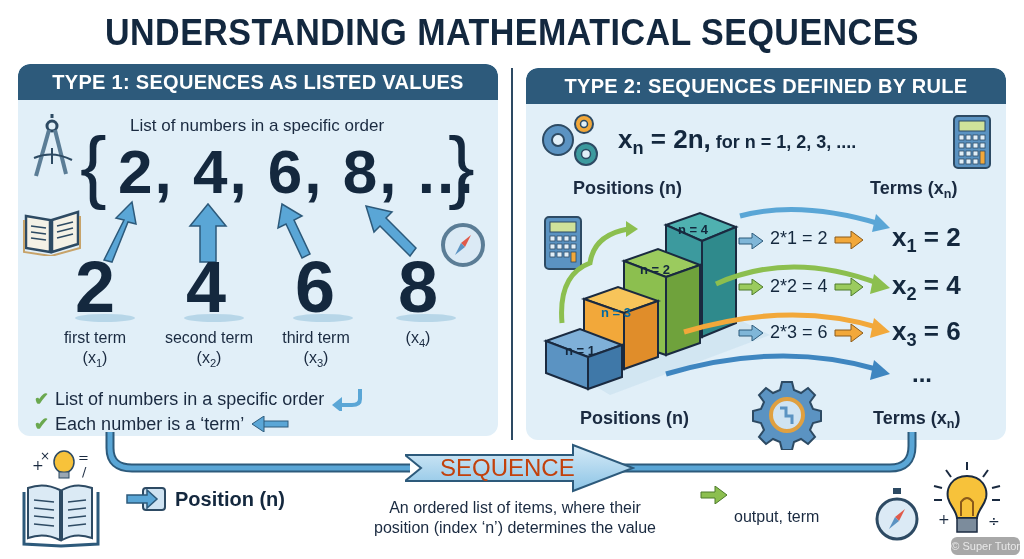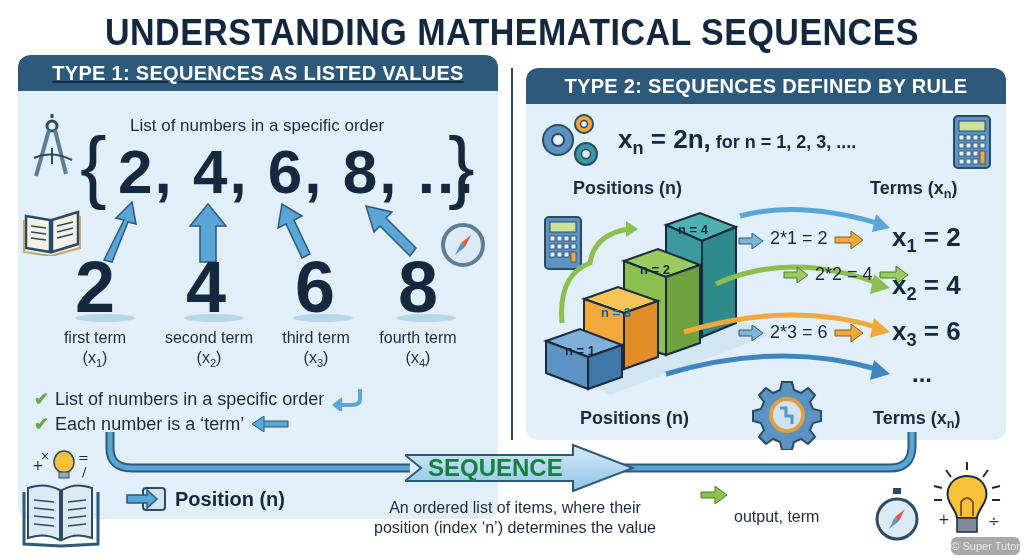--- a/index.html
+++ b/index.html
@@ -17,34 +17,34 @@
   .term-label { font-size: 16px; text-align: center; width: 120px; line-height: 20px; color: #1a2a40; }
   .check-row { font-size: 18px; color: #1a2a40; display: flex; align-items: center; gap: 6px; }
   .check { color: #6aa84f; font-size: 18px; font-weight: bold; }
   .formula { font-size: 26px; font-weight: bold; color: #14283e; }
   .formula .rest { font-size: 18px; }
   .col-label { font-size: 18px; font-weight: bold; color: #1a2a40; }
   .calc-row { font-size: 18px; color: #14283e; display: flex; align-items: center; gap: 6px; }
   .result { font-size: 26px; font-weight: bold; color: #14283e; }
   sub { font-size: 0.7em; vertical-align: -0.35em; }
   .seq-banner { position: absolute; left: 400px; top: 445px; width: 230px; height: 46px; }
-  .seq-label { position: absolute; left: 428px; top: 454px; font-size: 24px; font-weight: bold; color: #15803d; }
+  .seq-label { position: absolute; left: 440px; top: 454px; font-size: 24px; font-weight: normal; color: #c2410c; }
   .bottom-title { font-size: 20px; font-weight: bold; color: #14283e; }
   .bottom-sub { font-size: 16px; color: #1a2a40; }
   .def-text { font-size: 16px; text-align: center; color: #1a2a40; line-height: 20px; width: 340px; }
   .watermark { position: absolute; right: 4px; bottom: 4px; background: rgba(110,110,110,0.6); color: #e8e8e8; font-size: 11px; padding: 3px 0; border-radius: 6px; }
 </style>
 </head>
 <body>
 
 <div class="title">UNDERSTANDING MATHEMATICAL SEQUENCES</div>
 
 <div class="divider"></div>
 
-<div class="panel" style="left:18px; top:55px; width:480px; height:464px;text-decoration:underline;">
+<div class="panel" style="left:18px; top:64px; width:480px; height:372px;">
   <div class="panel-header">TYPE 1: SEQUENCES AS LISTED VALUES</div>
 </div>
 
 <div class="abs p1-caption" style="left:130px; top:116px;">List of numbers in a specific order</div>
 
 <svg class="abs" style="left:30px; top:114px;" width="44" height="70" viewBox="0 0 44 70">
   <circle cx="22" cy="12" r="5" fill="none" stroke="#2d4a63" stroke-width="3"></circle>
   <line x1="22" y1="4" x2="22" y2="0" stroke="#2d4a63" stroke-width="3"></line>
   <line x1="19" y1="16" x2="6" y2="62" stroke="#5b7d96" stroke-width="4"></line>
   <line x1="25" y1="16" x2="36" y2="60" stroke="#5b7d96" stroke-width="4"></line>
@@ -98,21 +98,20 @@
 </div>
 <div class="abs term-label" style="left:149px; top:328px;">
   <div>second term</div>
   <div>(<span>x</span><sub>2</sub>)</div>
 </div>
 <div class="abs term-label" style="left:256px; top:328px;">
   <div>third term</div>
   <div>(<span>x</span><sub>3</sub>)</div>
 </div>
 <div class="abs term-label" style="left:358px; top:328px;">
-  <div>fourth term</div>
   <div>(<span>x</span><sub>4</sub>)</div>
 </div>
 
 <div class="abs check-row" style="left:34px; top:387px;">
   <span class="check">✔</span>
   <span>List of numbers in a specific order</span>
   <svg width="36" height="24" viewBox="0 0 36 24">
       <path d="M30 2 L30 12 Q30 18 22 18 L10 18" fill="none" stroke="#5aa6d6" stroke-width="4"></path>
       <polygon points="2,18 12,10 12,26" fill="#5aa6d6"></polygon>
     </svg>
@@ -232,21 +231,21 @@
 
 <div class="abs calc-row" style="left:738px; top:228px;align-items:flex-end;">
   <svg width="26" height="16" viewBox="0 0 26 16">
       <polygon points="1,5 14,5 14,0 25,8 14,16 14,11 1,11" fill="#7fb6d8" stroke="#2d5a7b" stroke-width="1"></polygon>
     </svg>
   <span>2*1 = 2</span>
   <svg width="30" height="18" viewBox="0 0 30 18">
       <polygon points="1,6 17,6 17,0 29,9 17,18 17,12 1,12" fill="#f2a83a" stroke="#8a5a1a" stroke-width="1"></polygon>
     </svg>
 </div>
-<div class="abs calc-row" style="left:738px; top:264px;padding-left:45px;">
+<div class="abs calc-row" style="left:738px; top:276px;">
   <svg width="26" height="16" viewBox="0 0 26 16">
       <polygon points="1,5 14,5 14,0 25,8 14,16 14,11 1,11" fill="#9bcb5e" stroke="#4c7a2a" stroke-width="1"></polygon>
     </svg>
   <span>2*2 = 4</span>
   <svg width="30" height="18" viewBox="0 0 30 18">
       <polygon points="1,6 17,6 17,0 29,9 17,18 17,12 1,12" fill="#9bcb5e" stroke="#4c7a2a" stroke-width="1"></polygon>
     </svg>
 </div>
 <div class="abs calc-row" style="left:738px; top:322px;">
   <svg width="26" height="16" viewBox="0 0 26 16">

